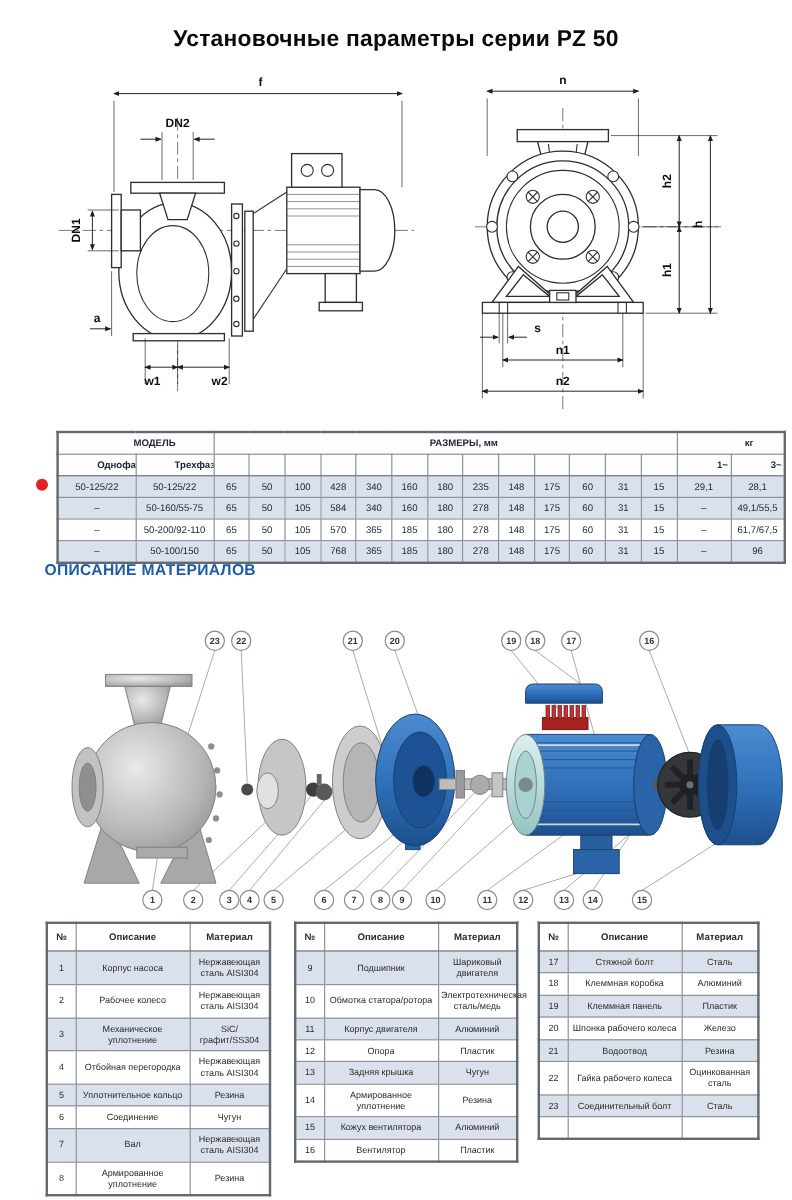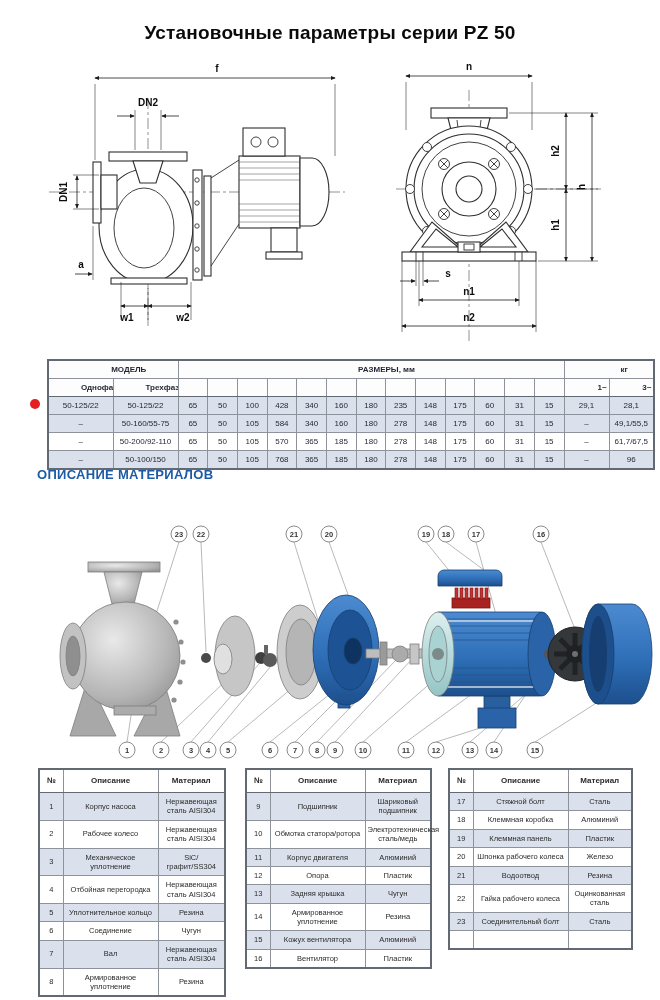--- a/index.html
+++ b/index.html
@@ -636,21 +636,21 @@
           <tr>
             <th>№</th>
             <th>Описание</th>
             <th>Материал</th>
           </tr>
         </thead>
         <tbody>
           <tr class="shaded">
             <td>9</td>
             <td>Подшипник</td>
-            <td>Шариковый подшипник</td>
+            <td>Шариковый двигателя</td>
           </tr>
           <tr>
             <td>10</td>
             <td>Обмотка статора/ротора</td>
             <td>Электротехническая сталь/медь</td>
           </tr>
           <tr class="shaded">
             <td>11</td>
             <td>Корпус двигателя</td>
             <td>Алюминий</td>

